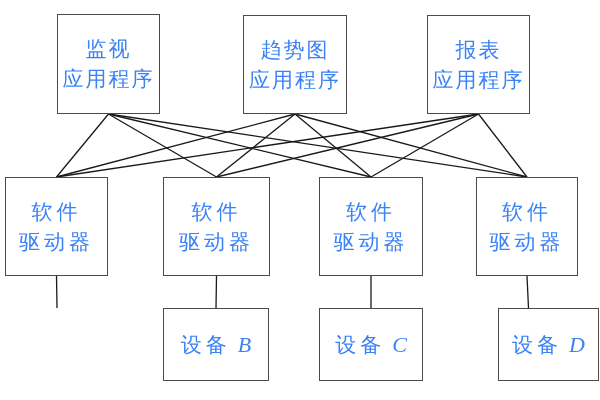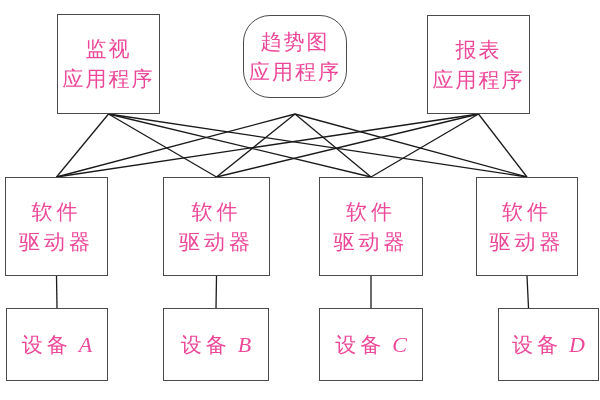--- a/index.html
+++ b/index.html
@@ -1,33 +1,33 @@
 <!DOCTYPE html>
 <html><head>
 <meta charset="utf-8">
 <style>
   html,body{margin:0;padding:0;background:#ffffff;}
   .canvas{
     position:relative;width:600px;height:400px;background:#ffffff;overflow:hidden;
-    font-family:"Liberation Serif","DejaVu Serif",serif;color:#ec4899;
+    font-family:"Liberation Serif","DejaVu Serif",serif;color:#3b82f6;
   }
   #wires{position:absolute;left:0;top:0;width:600px;height:400px;}
   .box{
     position:absolute;box-sizing:border-box;background:#ffffff;
     border:1.5px solid #4a4a4a;
     display:flex;flex-direction:column;justify-content:center;align-items:center;
     text-align:center;
   }
   .box .line{font-size:21px;line-height:30px;letter-spacing:2px;white-space:nowrap;}
   .drv .line{letter-spacing:4px;}
   .dev-label{font-size:21px;letter-spacing:4px;white-space:nowrap;}
   .dev-letter{font-style:italic;font-size:22px;letter-spacing:0;margin-left:7px;}
   
   .t1{left:57px;top:14px;width:103px;height:100px;}
-  .t2{left:243px;top:15px;width:104px;height:83px;border-radius:27px;}
+  .t2{left:243px;top:15px;width:104px;height:99px;}
   .t3{left:427px;top:15px;width:103px;height:99px;text-align:center;}
   
   .m1{left:5px;top:177px;width:103px;height:99px;}
   .m2{left:163px;top:177px;width:107px;height:99px;}
   .m3{left:319px;top:177px;width:104px;height:99px;}
   .m4{left:476px;top:177px;width:102px;height:99px;}
   
   .d1{left:6px;top:308px;width:102px;height:73px;}
   .d2{left:163px;top:308px;width:106px;height:73px;}
   .d3{left:319px;top:308px;width:104px;height:73px;}
@@ -80,23 +80,20 @@
   </div>
   <div class="box drv m3">
     <div class="line">软件</div>
     <div class="line">驱动器</div>
   </div>
   <div class="box drv m4">
     <div class="line">软件</div>
     <div class="line">驱动器</div>
   </div>
 
-  <div class="box dev d1">
-    <div class="dev-label"><span>设备</span><span class="dev-letter">A</span></div>
-  </div>
   <div class="box dev d2">
     <div class="dev-label"><span>设备</span><span class="dev-letter">B</span></div>
   </div>
   <div class="box dev d3">
     <div class="dev-label"><span>设备</span><span class="dev-letter">C</span></div>
   </div>
   <div class="box dev d4">
     <div class="dev-label"><span>设备</span><span class="dev-letter">D</span></div>
   </div>
 

